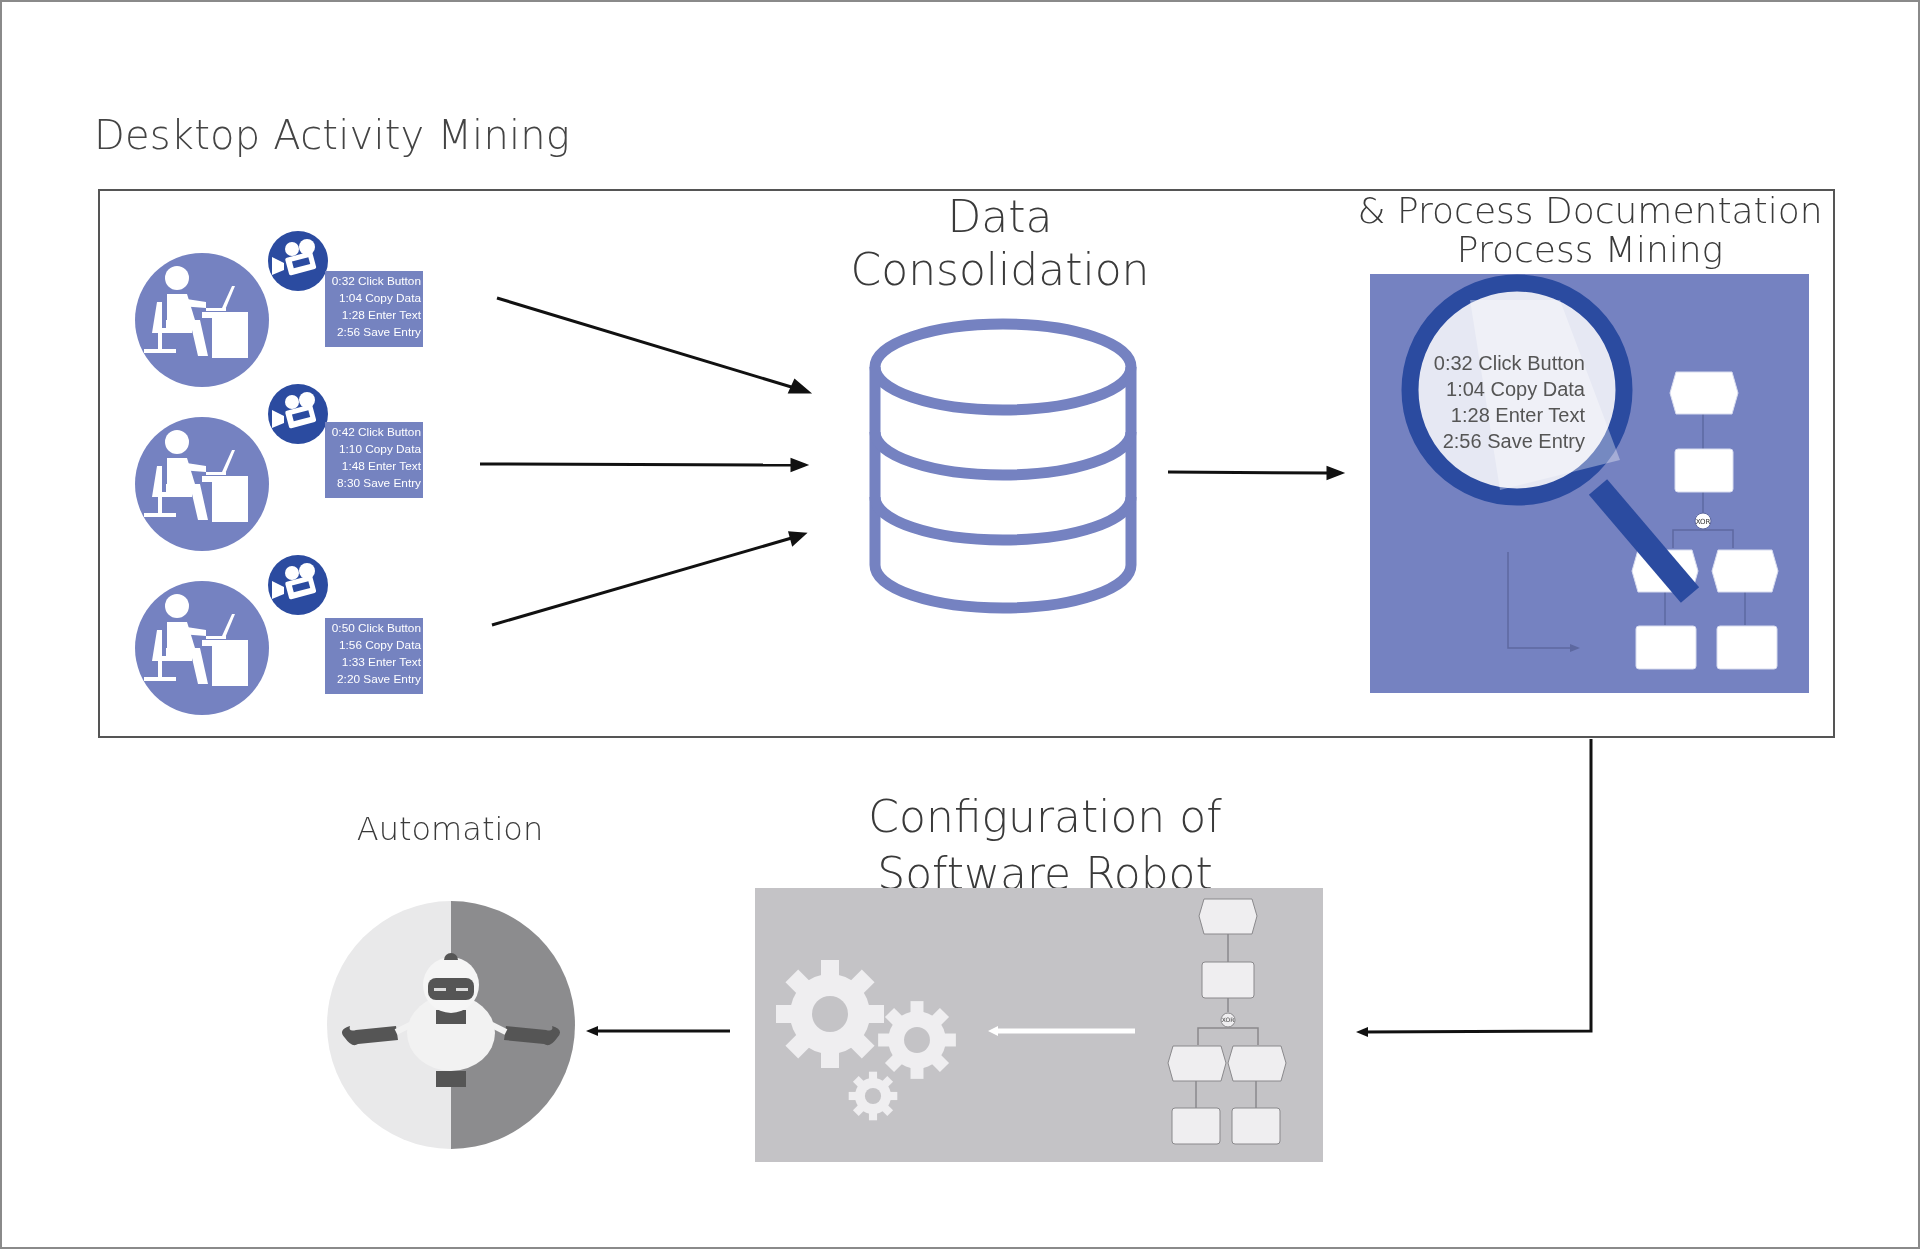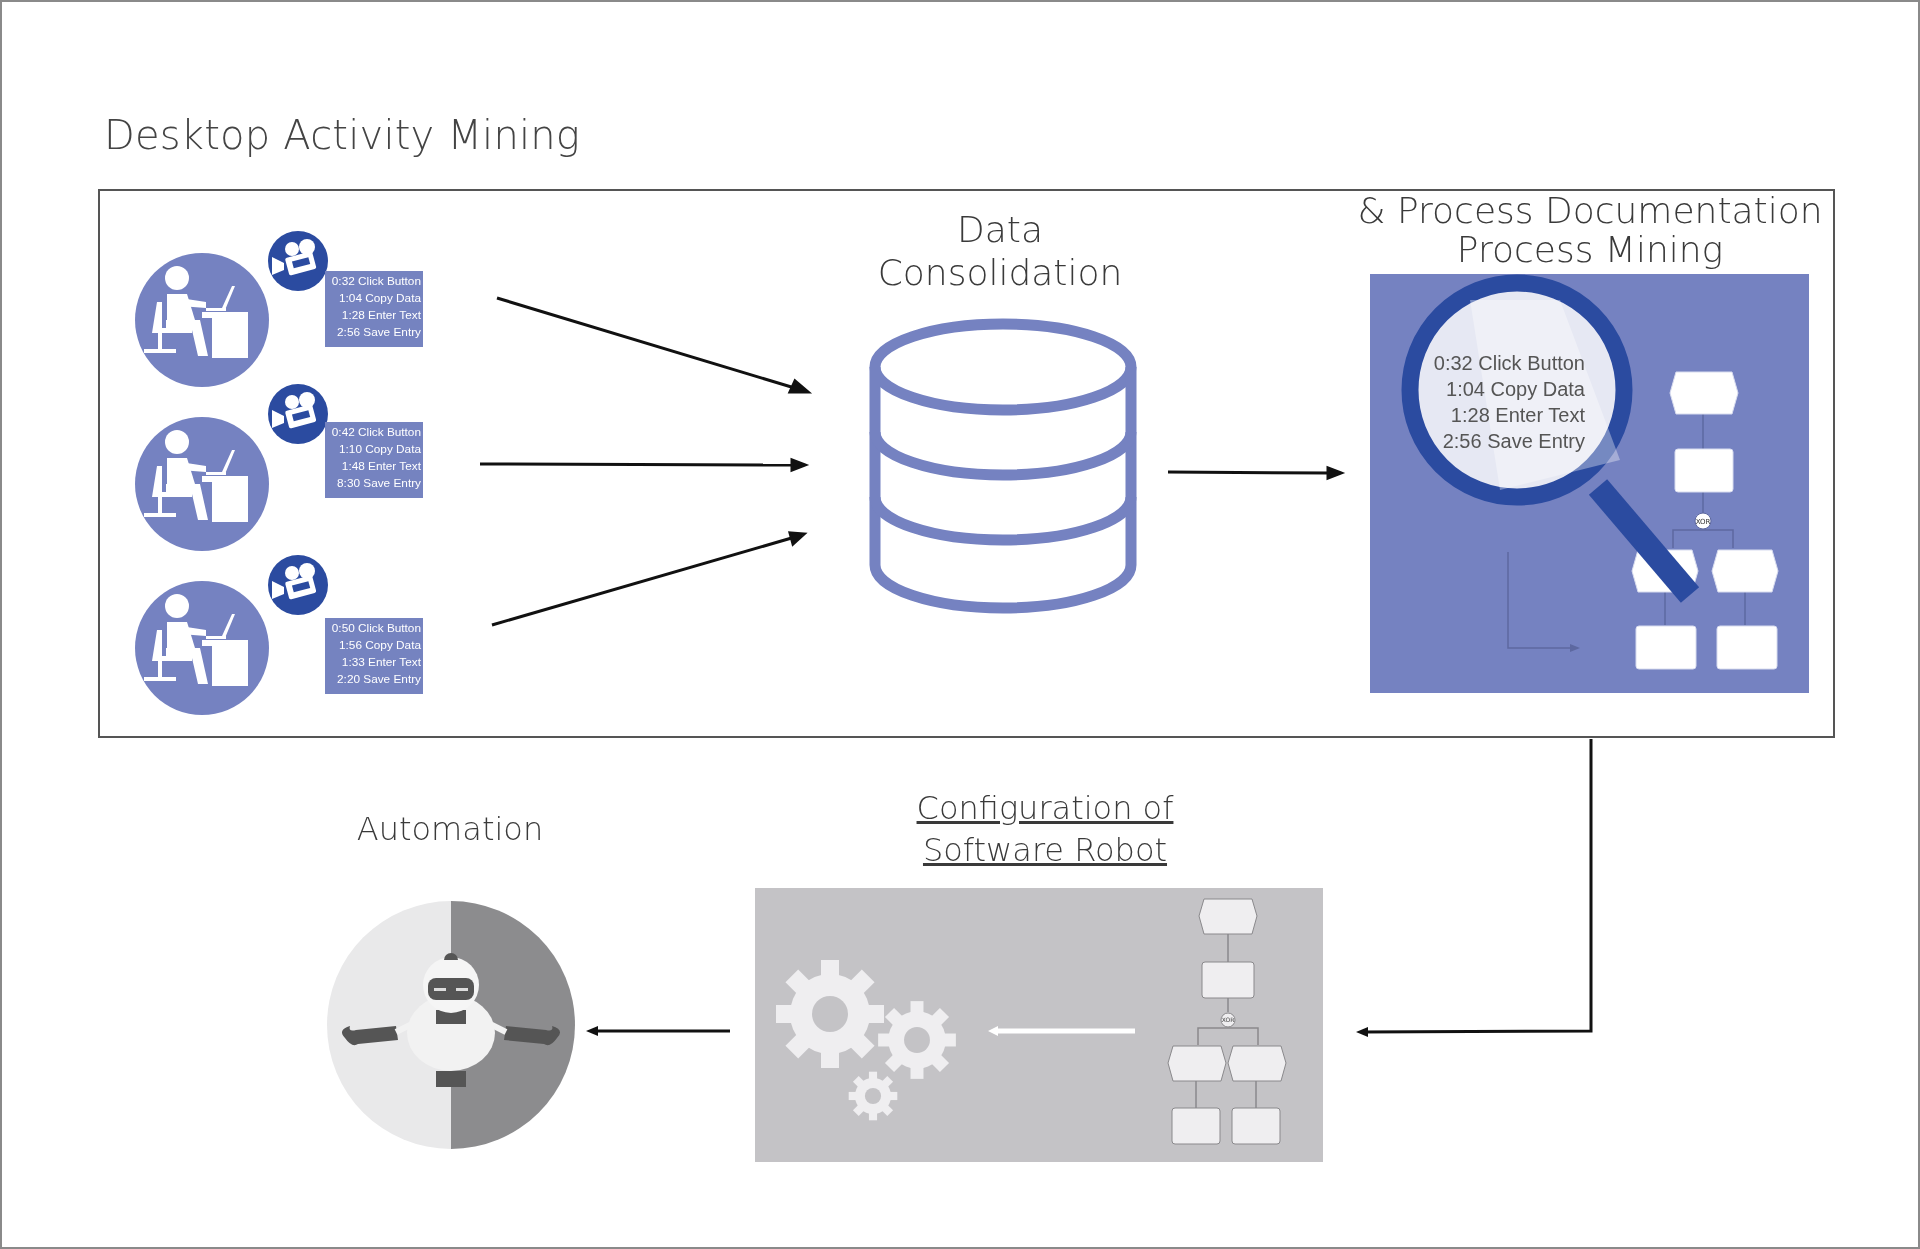--- a/index.html
+++ b/index.html
@@ -1,19 +1,19 @@
 <!DOCTYPE html>
 <html><head>
 <meta charset="utf-8">
 <style>
   html, body { margin:0; padding:0; background:#fff; }
   body { width:1920px; height:1249px; position:relative; overflow:hidden;
          font-family:"DejaVu Sans", "Liberation Sans", sans-serif; color:#3c3c3c; }
   .frame { position:absolute; left:0; top:0; width:1916px; height:1245px; border:2px solid #8a8a8a; }
-  .title { position:absolute; left:104px; top:112px; font-size:40px; font-weight:300; color:#444; letter-spacing:0.2px; }
+  .title { position:absolute; left:94px; top:112px; font-size:40px; font-weight:300; color:#444; letter-spacing:0.2px; }
   .inner-box { position:absolute; left:98px; top:189px; width:1737px; height:549px; border:2px solid #555; box-sizing:border-box; }
   .label { position:absolute; text-align:center; font-size:35px; color:#3a3a3a; line-height:1.2; font-weight:300; }
   .log { position:absolute; width:98px; height:76px; background:#7583c0; color:#fff;
          font-family:"Liberation Sans", sans-serif; font-size:11.8px; line-height:17px; text-align:right; padding:2px 2px 0 0; box-sizing:border-box; }
   .log div { white-space:nowrap; }
   svg { position:absolute; overflow:visible; }
   .pm-panel { position:absolute; left:1370px; top:274px; width:439px; height:419px; background:#7582c1; overflow:hidden; }
   .lens-text { position:absolute; left:1395px; top:350px; width:190px; text-align:right; font-family:"Liberation Sans", sans-serif;
                font-size:20px; line-height:26px; color:#555; }
   .cfg-panel { position:absolute; left:755px; top:888px; width:568px; height:274px; background:#c4c3c6; }
@@ -97,21 +97,21 @@
   <div>1:48 Enter Text</div>
   <div>8:30 Save Entry</div>
 </div>
 <div class="log" style="left:325px;top:618px;">
   <div>0:50 Click Button</div>
   <div>1:56 Copy Data</div>
   <div>1:33 Enter Text</div>
   <div>2:20 Save Entry</div>
 </div>
 
-<div class="label" style="left:850px;top:208px;width:300px;font-size:36px;">
+<div class="label" style="left:850px;top:191px;width:300px;font-size:44px;">
   <div>Data</div>
   <div>Consolidation</div>
 </div>
 <svg width="1920" height="1249" style="left:0;top:0">
   <g fill="none" stroke="#7582c1" stroke-width="11">
     <ellipse cx="1003" cy="367" rx="128" ry="43"></ellipse>
     <path d="M875 367 V565 A128 43 0 0 0 1131 565 V367"></path>
     <path d="M875 432 A128 43 0 0 0 1131 432"></path>
     <path d="M875 497 A128 43 0 0 0 1131 497"></path>
   </g>
@@ -150,21 +150,21 @@
     <path d="M1470 300 L1560 300 L1620 460 L1500 490 Z" fill="#fff" opacity="0.35"></path>
   </g>
 </svg>
 <div class="lens-text">
   <div>0:32 Click Button</div>
   <div>1:04 Copy Data</div>
   <div>1:28 Enter Text</div>
   <div>2:56 Save Entry</div>
 </div>
 
-<div class="label" style="left:845px;top:788px;width:400px;font-size:32px;line-height:1.3;text-decoration:underline;">
+<div class="label" style="left:845px;top:788px;width:400px;font-size:44px;line-height:1.3;">
   <div>Configuration of</div>
   <div>Software Robot</div>
 </div>
 <div class="cfg-panel"></div>
 <svg width="1920" height="1249" style="left:0;top:0">
   <defs>
     <g id="gear">
       <g fill="#efeef0">
         <circle cx="0" cy="0" r="40"></circle>
         <rect x="-9" y="-54" width="18" height="108"></rect>

